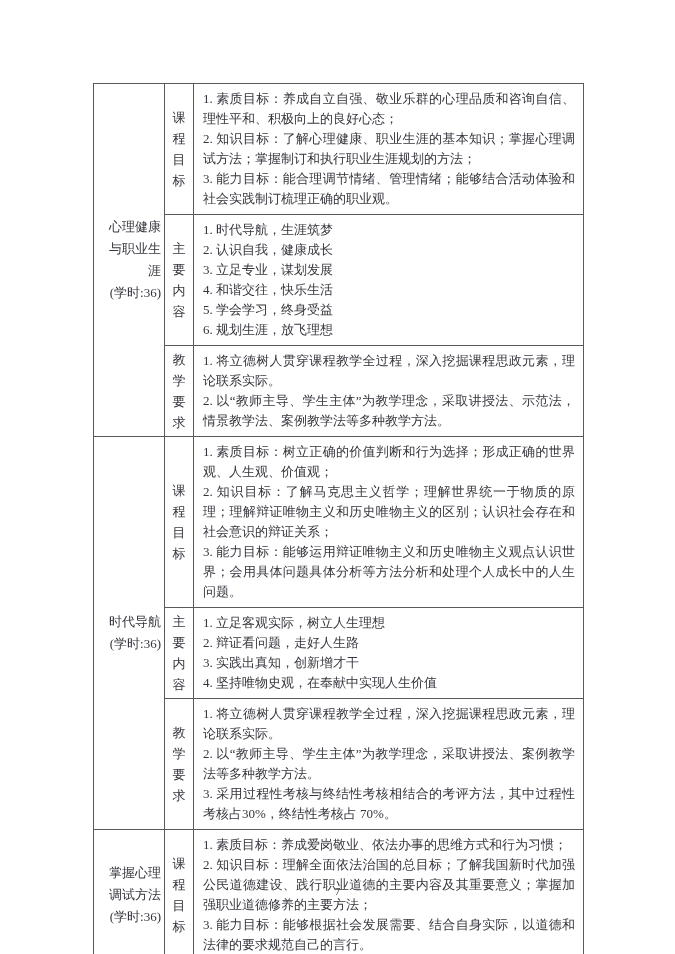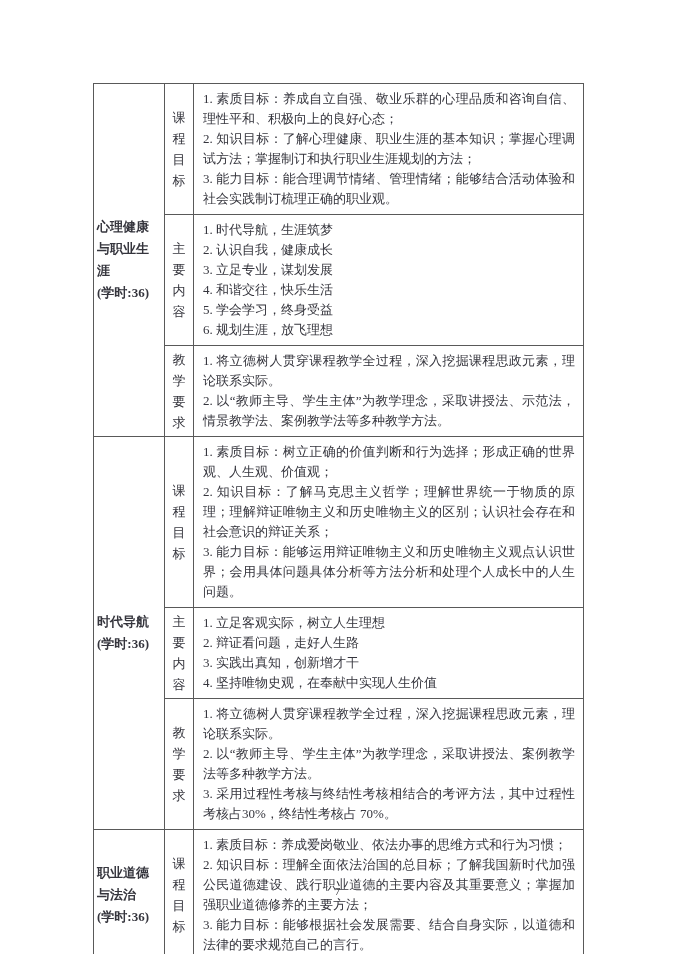--- a/index.html
+++ b/index.html
@@ -30,22 +30,21 @@
     box-sizing: border-box;
   }
   td.c-name {
     text-align: center;
     font-size: 13px;
     line-height: 22px;
     padding: 2px 3px;
   }
   td.c-name .cname,
   td.c-name .chours {
-    text-align: left;
-    font-weight: bold;
+    text-align: right;
   }
   td.c-label {
     text-align: center;
     font-size: 13px;
     line-height: 21px;
     white-space: pre-line;
     padding: 2px 0;
   }
   td.c-content {
     font-size: 13px;
@@ -147,21 +146,21 @@
 学
 要
 求</td>
       <td class="c-content">1. 将立德树人贯穿课程教学全过程，深入挖掘课程思政元素，理论联系实际。
 2. 以“教师主导、学生主体”为教学理念，采取讲授法、案例教学法等多种教学方法。
 3. 采用过程性考核与终结性考核相结合的考评方法，其中过程性考核占30%，终结性考核占 70%。</td>
     </tr>
 
     <tr class="rh-115">
       <td class="c-name">
-        <div class="cname">职业道德与法治</div>
+        <div class="cname">掌握心理调试方法</div>
         <div class="chours">(学时:36)</div>
       </td>
       <td class="c-label">课
 程
 目
 标</td>
       <td class="c-content">1. 素质目标：养成爱岗敬业、依法办事的思维方式和行为习惯；
 2. 知识目标：理解全面依法治国的总目标；了解我国新时代加强公民道德建设、践行职业道德的主要内容及其重要意义；掌握加强职业道德修养的主要方法；
 3. 能力目标：能够根据社会发展需要、结合自身实际，以道德和法律的要求规范自己的言行。</td>
     </tr>

